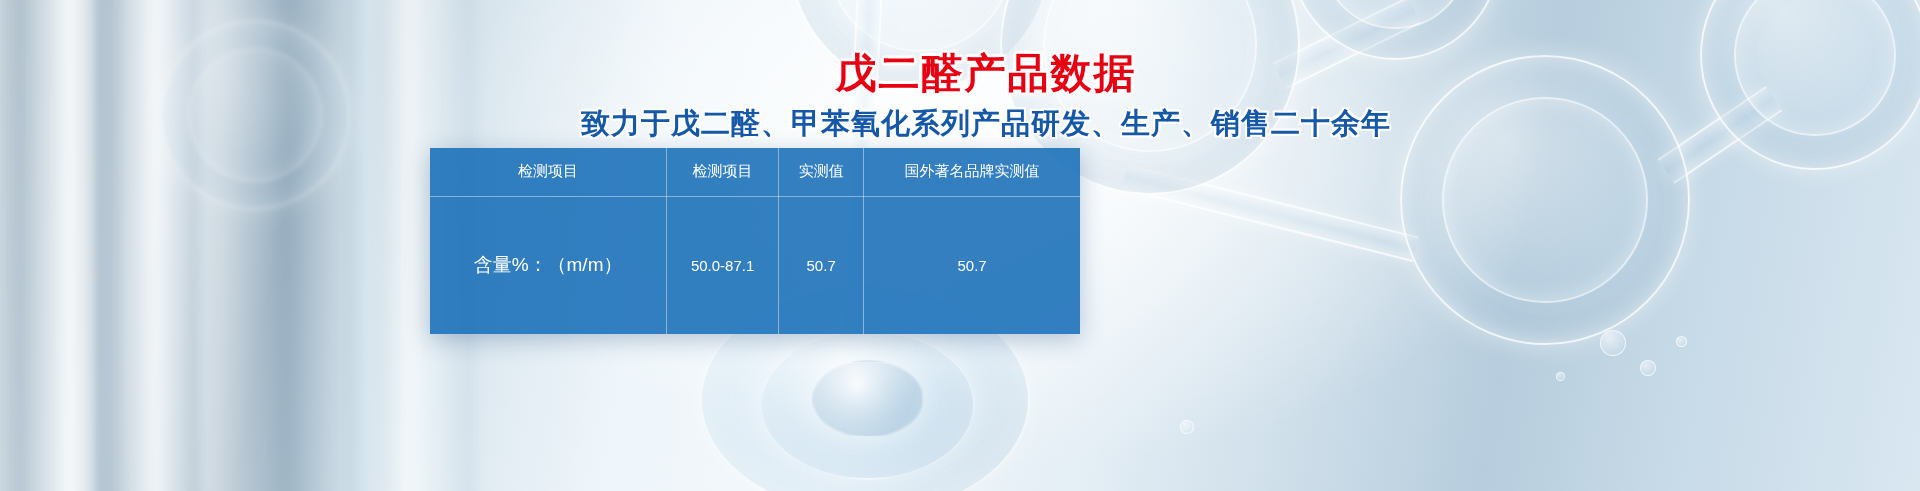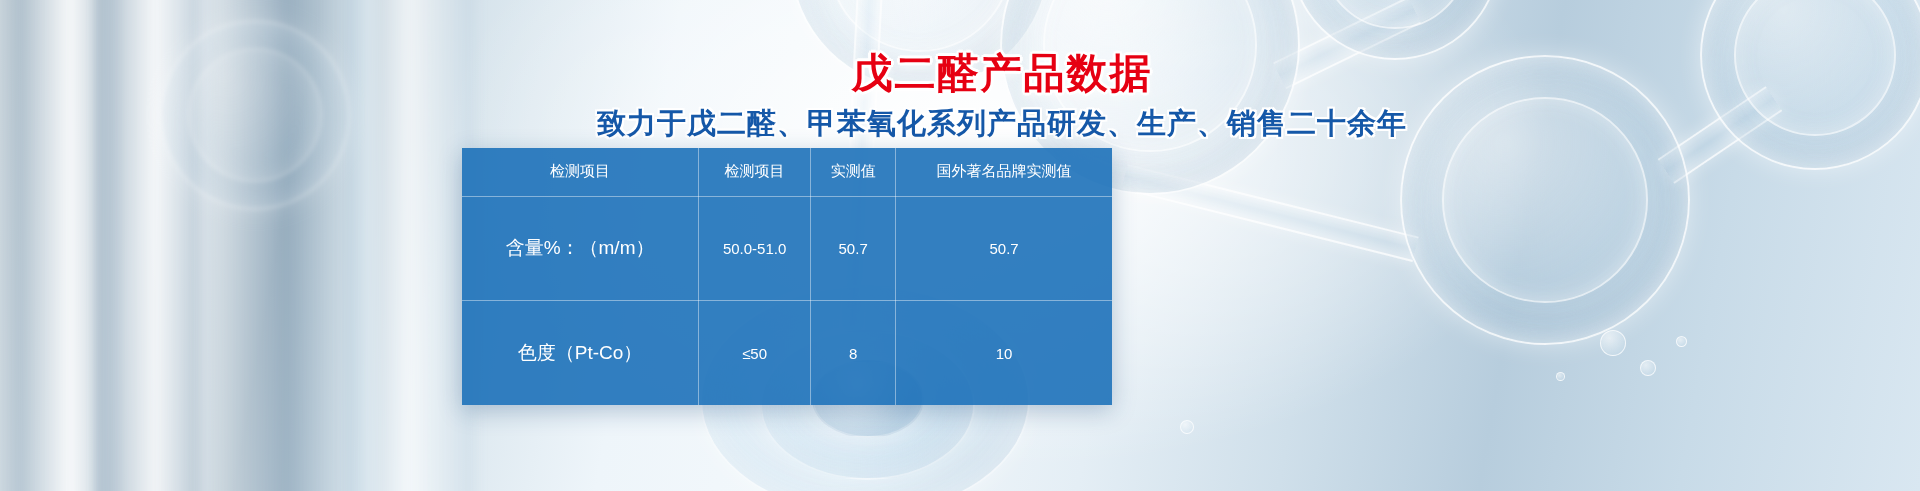--- a/index.html
+++ b/index.html
@@ -107,21 +107,21 @@
     pointer-events:none;
   }
 
   
   .bub { position:absolute; border-radius:50%;
          border:1px solid rgba(255,255,255,.75);
          background:radial-gradient(circle at 35% 30%, rgba(255,255,255,.55), rgba(175,210,232,.18));
          pointer-events:none; }
 
   
-  #content { position:absolute; inset:0;margin-left:32px; }
+  #content { position:absolute; inset:0; }
 
   .title {
     position:absolute; left:0; right:0; top:46px;
     text-align:center;
     font-size:41px; font-weight:bold; letter-spacing:2px;
     color:#e60012;
     text-shadow:
       -2px -2px 0 #ffffff,  2px -2px 0 #ffffff,
       -2px  2px 0 #ffffff,  2px  2px 0 #ffffff,
       -3px  0   0 #ffffff,  3px  0   0 #ffffff,
@@ -137,21 +137,21 @@
     text-shadow:
       -2px -2px 0 #ffffff,  2px -2px 0 #ffffff,
       -2px  2px 0 #ffffff,  2px  2px 0 #ffffff,
       -2px  0   0 #ffffff,  2px  0   0 #ffffff,
        0   -2px 0 #ffffff,  0    2px 0 #ffffff;
     padding-left:52px;
   }
 
   .table-wrap {
     position:absolute; left:430px; top:148px;
-    width:650px; height:257px;
+    width:650px; height:186px;
     background:rgba(23,109,183,0.88);
     box-shadow:0 6px 22px rgba(20,70,120,.28);
   }
   table { width:100%; height:100%; border-collapse:collapse; }
   th, td {
     color:#ffffff; text-align:center; font-weight:normal;
     border-right:1px solid rgba(255,255,255,.42);
     border-bottom:1px solid rgba(255,255,255,.42);
     padding:0 6px;
   }
@@ -215,26 +215,20 @@
         <tr>
           <th>检测项目</th>
           <th>检测项目</th>
           <th>实测值</th>
           <th>国外著名品牌实测值</th>
         </tr>
       </thead>
       <tbody>
         <tr>
           <td>含量%：（m/m）</td>
-          <td>50.0-51.0</td>
+          <td>50.0-87.1</td>
           <td>50.7</td>
           <td>50.7</td>
-        </tr>
-        <tr>
-          <td>色度（Pt-Co）</td>
-          <td>≤50</td>
-          <td>8</td>
-          <td>10</td>
         </tr>
       </tbody>
     </table>
   </div>
 </div>
 
 </body></html>

